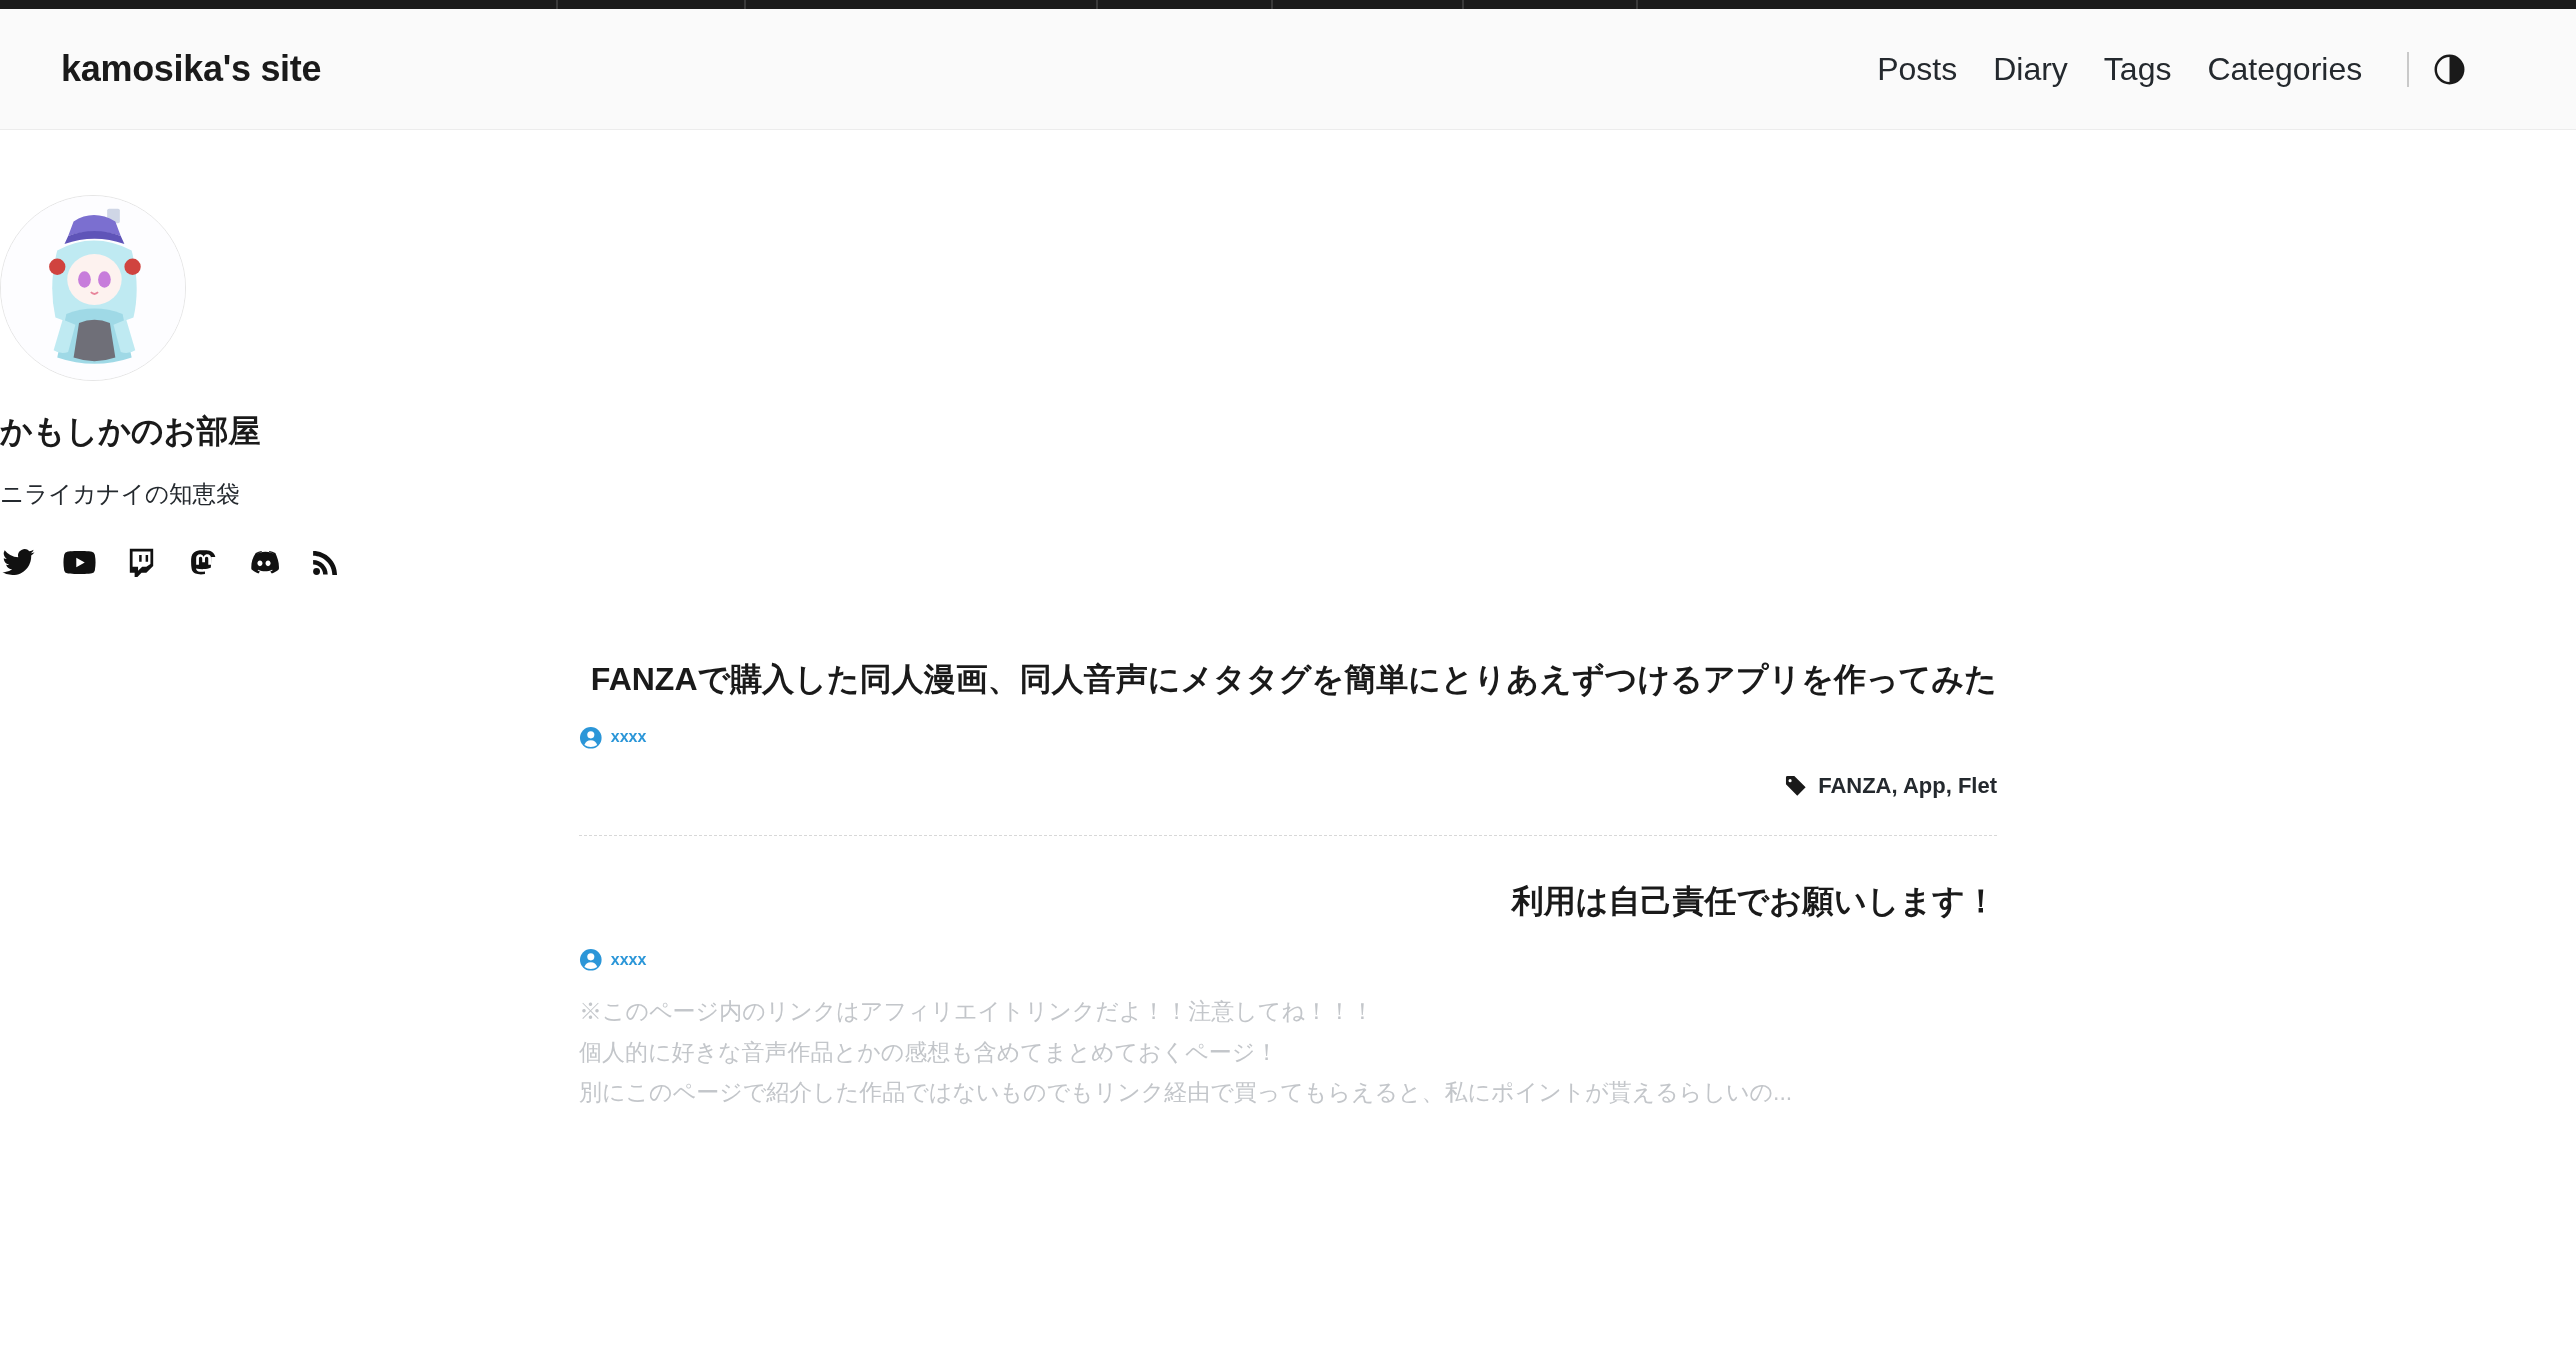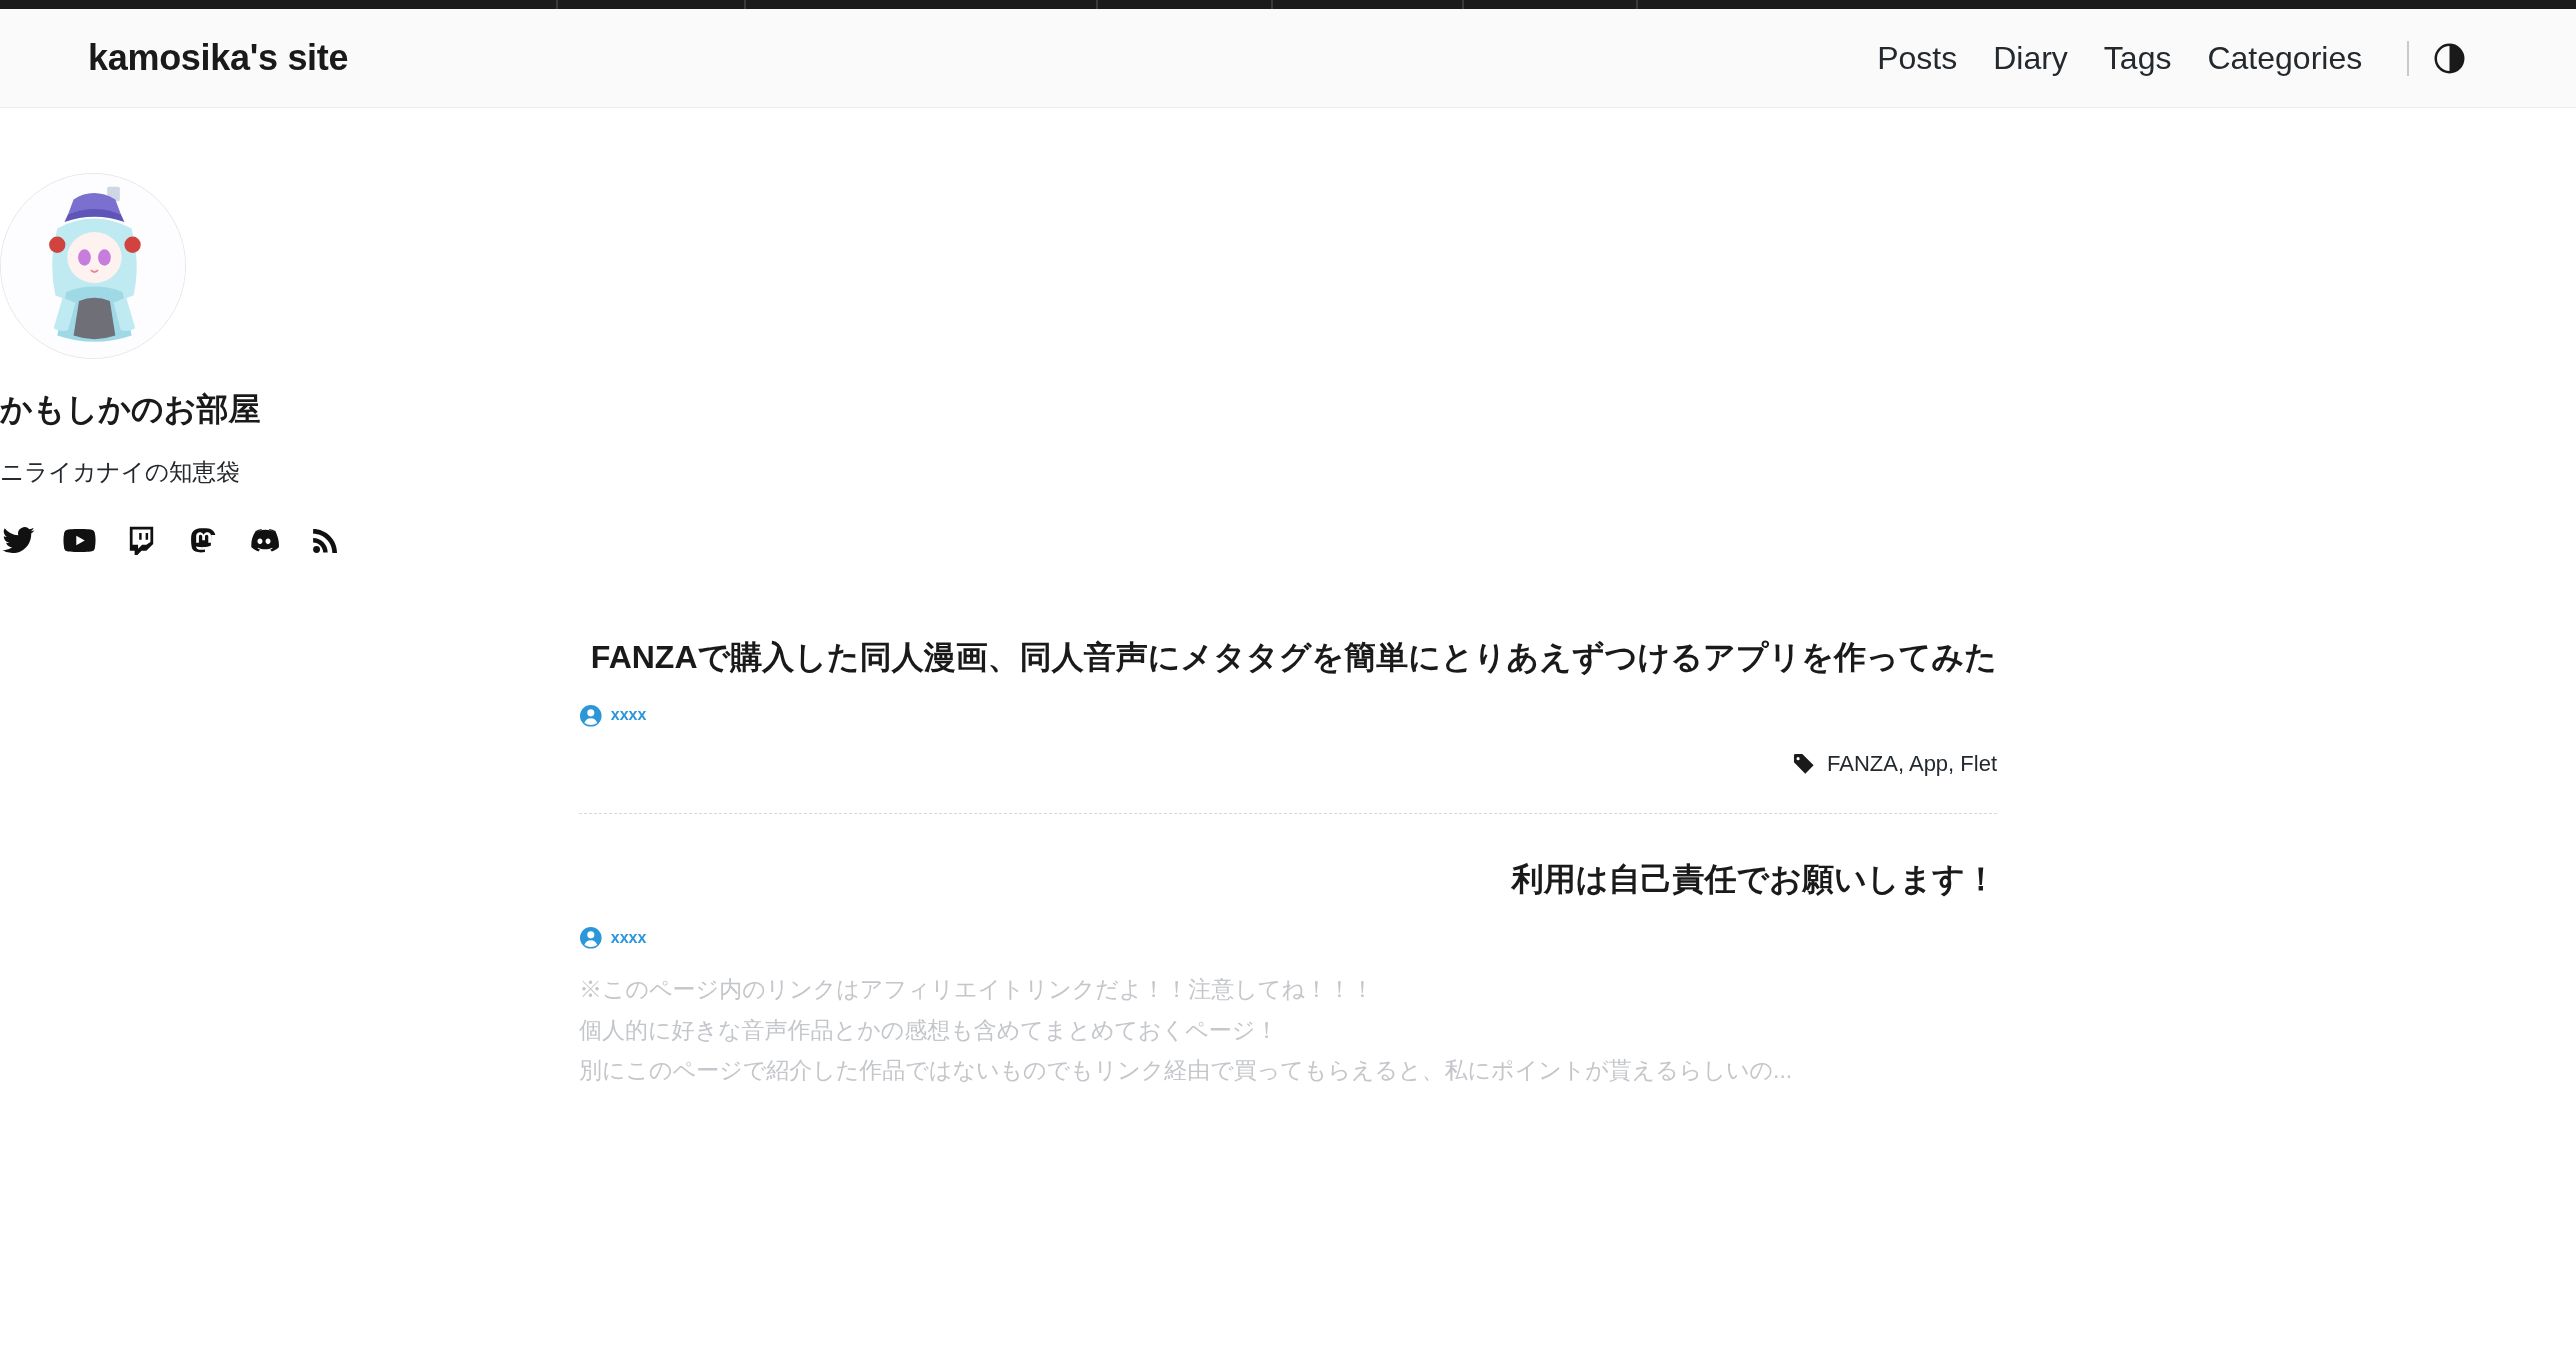--- a/index.html
+++ b/index.html
@@ -34,27 +34,27 @@
     position: absolute;
     top: 9px;
     left: 0;
     width: 2576px;
     height: 1360px;
     background: #fff;
   }
 
   
   .site-header {
-    height: 99px;
+    height: 121px;
     background: #fafafa;
     border-bottom: 0.9px solid #ececec;
     display: flex;
     align-items: center;
     justify-content: space-between;
-    padding: 0 107px 0 88px;
+    padding: 0 107px 0 61px;
   }
   .site-title {
     font-size: 36px;
     font-weight: bold;
     color: #1a1a1a;
     letter-spacing: -0.3px;
     white-space: nowrap;
   }
   .nav {
     display: flex;
@@ -186,21 +186,21 @@
     overflow: hidden;
     text-overflow: ellipsis;
   }
   .post-tags {
     margin-top: 23.6px;
     display: flex;
     align-items: center;
     justify-content: flex-end;
     gap: 11px;
     font-size: 22px;
-    font-weight: normal;
+    font-weight: bold;
     color: #24292e;
   }
   .post-tags .tag-icon { display: flex; align-items: center; }
   .post-tags .tag-text { white-space: nowrap; }
 </style>
 </head>
 <body>
 
 <div class="top-chrome-strip">
   <div class="seg" style="left:556px"></div>

